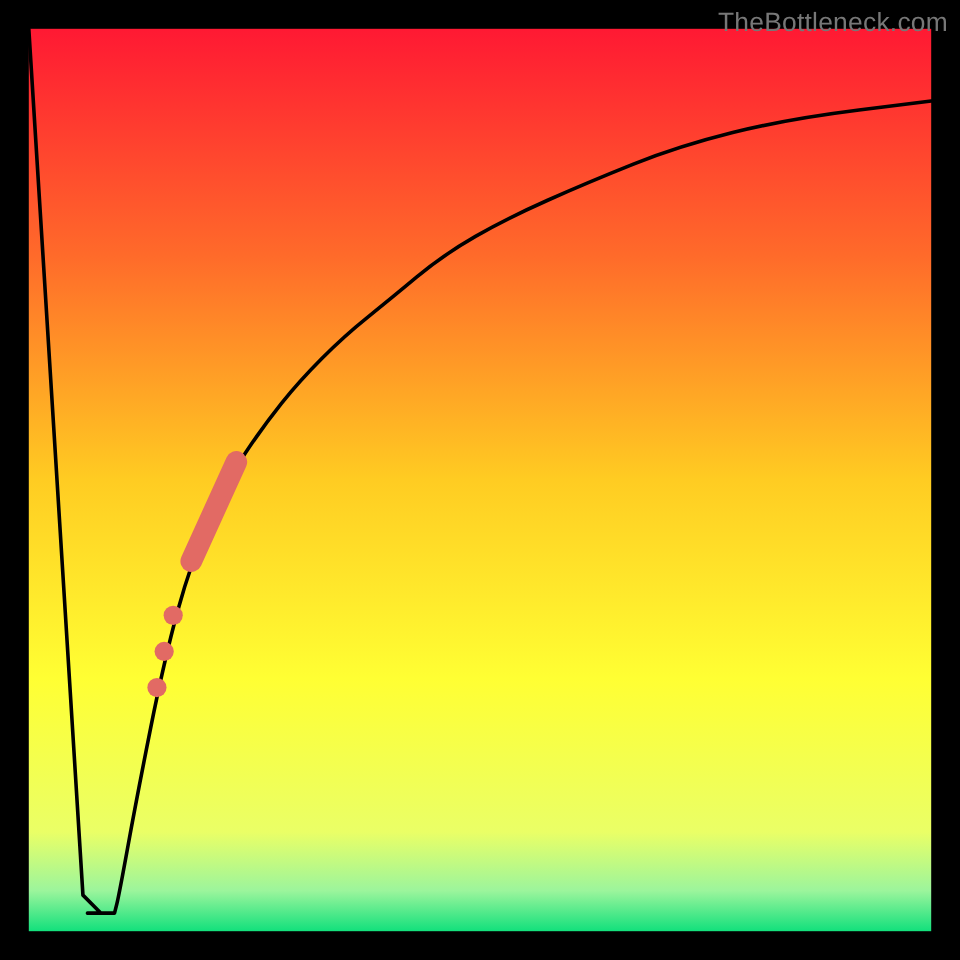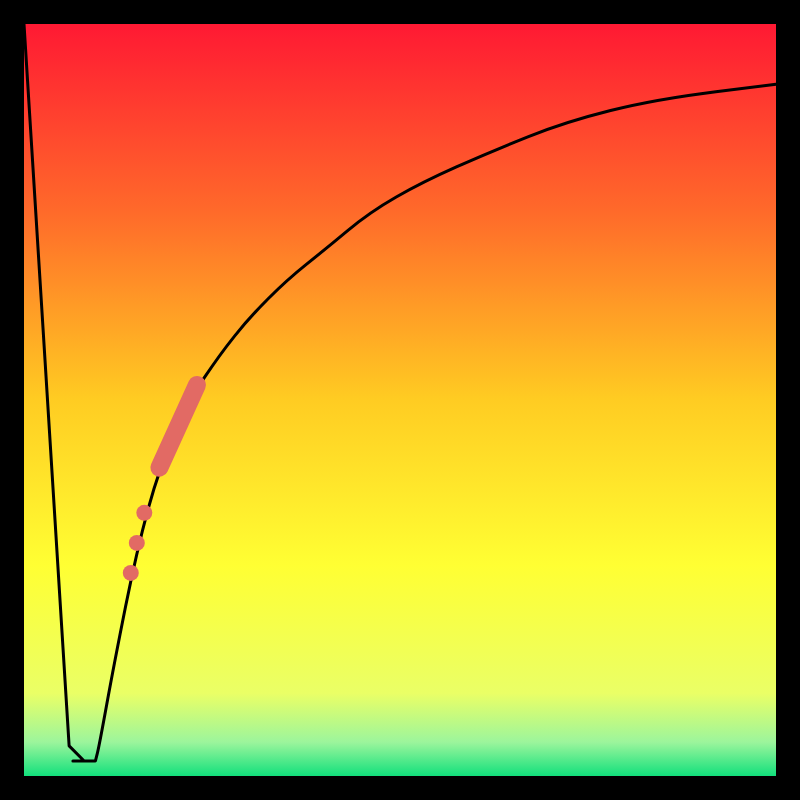--- a/index.html
+++ b/index.html
@@ -27,20 +27,21 @@
     display: block;
     position: absolute;
     top: 0;
     left: 0;
   }
 </style>
 </head>
 <body>
 
 <div class="wrap">
+  <div class="wm">TheBottleneck.com</div>
   <svg id="svg" width="800" height="800" viewBox="0 0 800 800">
       <defs>
         <linearGradient id="bg" x1="0" y1="0" x2="0" y2="1">
           <stop offset="0%" stop-color="#ff1933"></stop>
           <stop offset="25%" stop-color="#ff6a2a"></stop>
           <stop offset="50%" stop-color="#ffcc22"></stop>
           <stop offset="72%" stop-color="#ffff33"></stop>
           <stop offset="89%" stop-color="#eaff66"></stop>
           <stop offset="95.5%" stop-color="#9cf59c"></stop>
           <stop offset="100%" stop-color="#12e07c"></stop>

